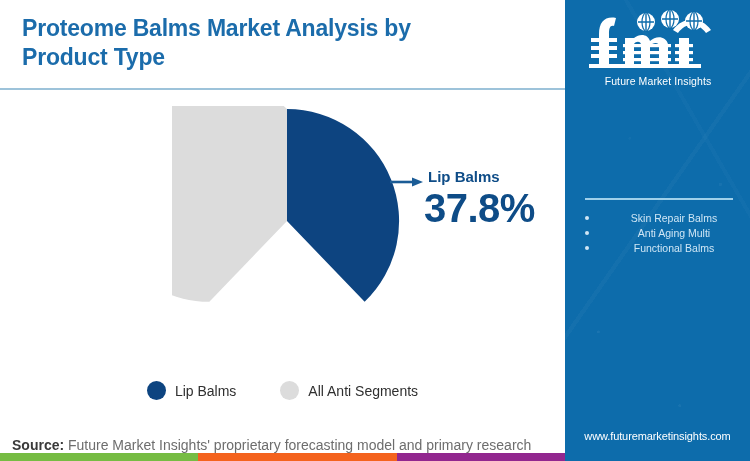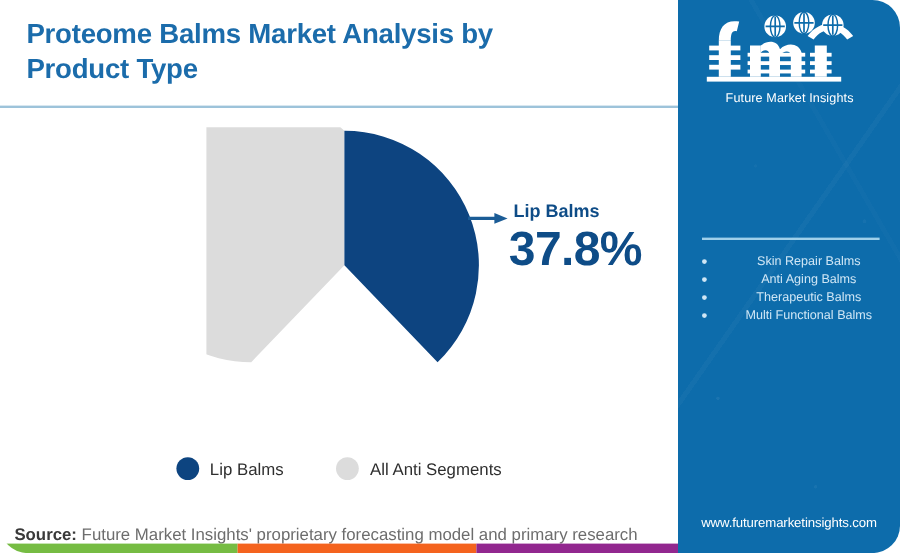--- a/index.html
+++ b/index.html
@@ -9,21 +9,20 @@
   }
   body {
     font-family: "Liberation Sans", sans-serif;
   }
   #page {
     position: relative;
     width: 750px;
     height: 461px;
     background: #ffffff;
     overflow: hidden;
-    border-radius: 23px;
   }
 
   
   #left-area {
     position: absolute;
     left: 0; top: 0;
     width: 565px;
     height: 461px;
     background: #ffffff;
   }
@@ -342,28 +341,24 @@
     </div>
 
     <div id="segments-divider"></div>
     <ul id="segments-list">
       <li>
         <span class="bullet-dot"></span>
         <span>Skin Repair Balms</span>
       </li>
       <li>
         <span class="bullet-dot"></span>
-        <span>Anti Aging Balms</span>
+        <span>Anti Aging Multi</span>
       </li>
       <li>
         <span class="bullet-dot"></span>
-        <span>Therapeutic Balms</span>
-      </li>
-      <li>
-        <span class="bullet-dot"></span>
-        <span>Multi Functional Balms</span>
+        <span>Functional Balms</span>
       </li>
     </ul>
 
     <div id="panel-url">www.futuremarketinsights.com</div>
   </div>
 
 </div>
 
 </body></html>

